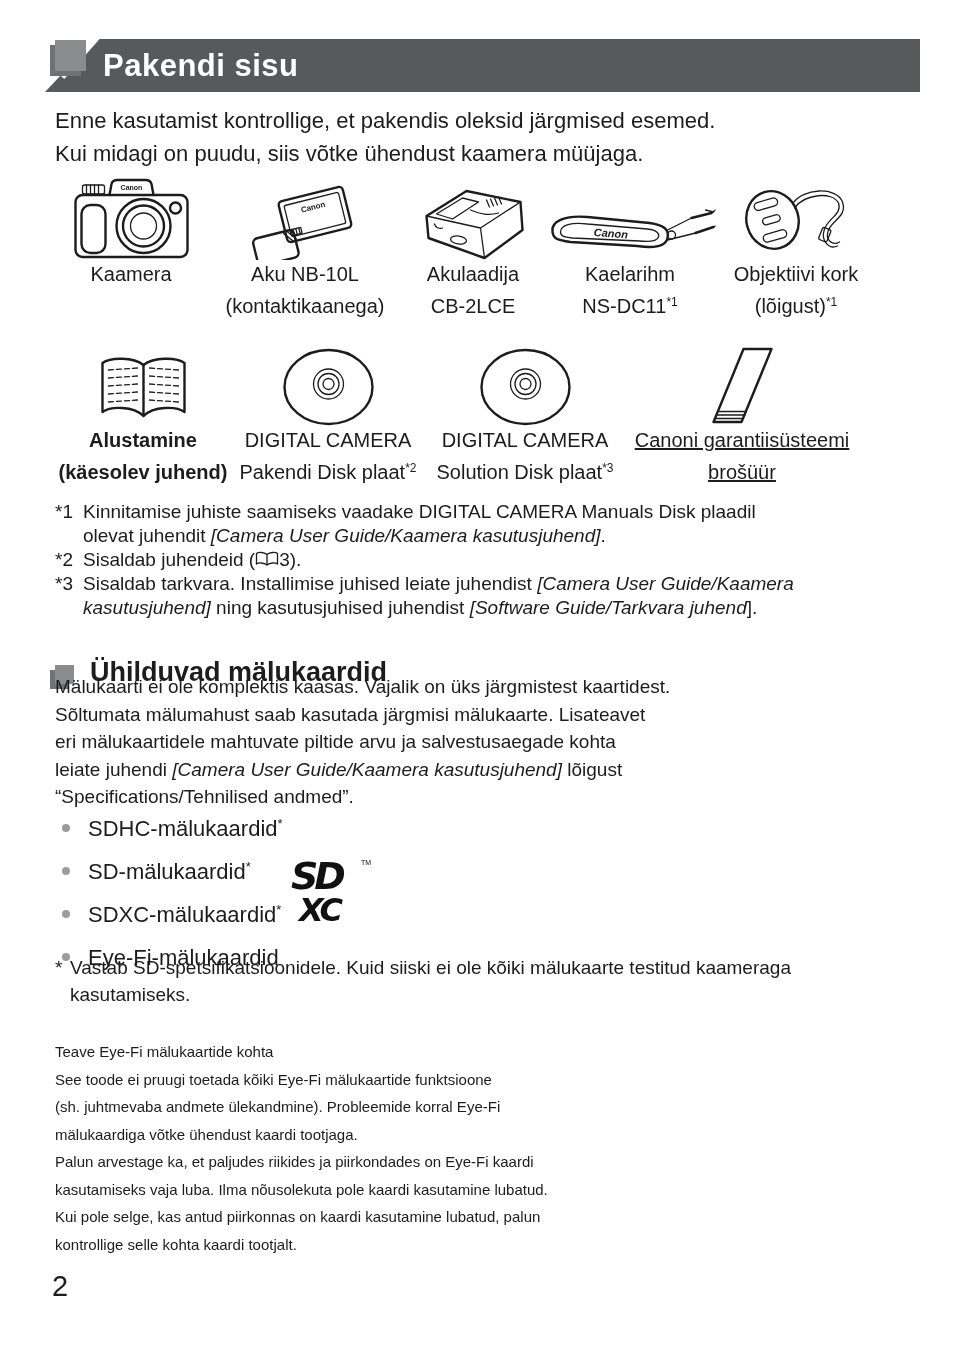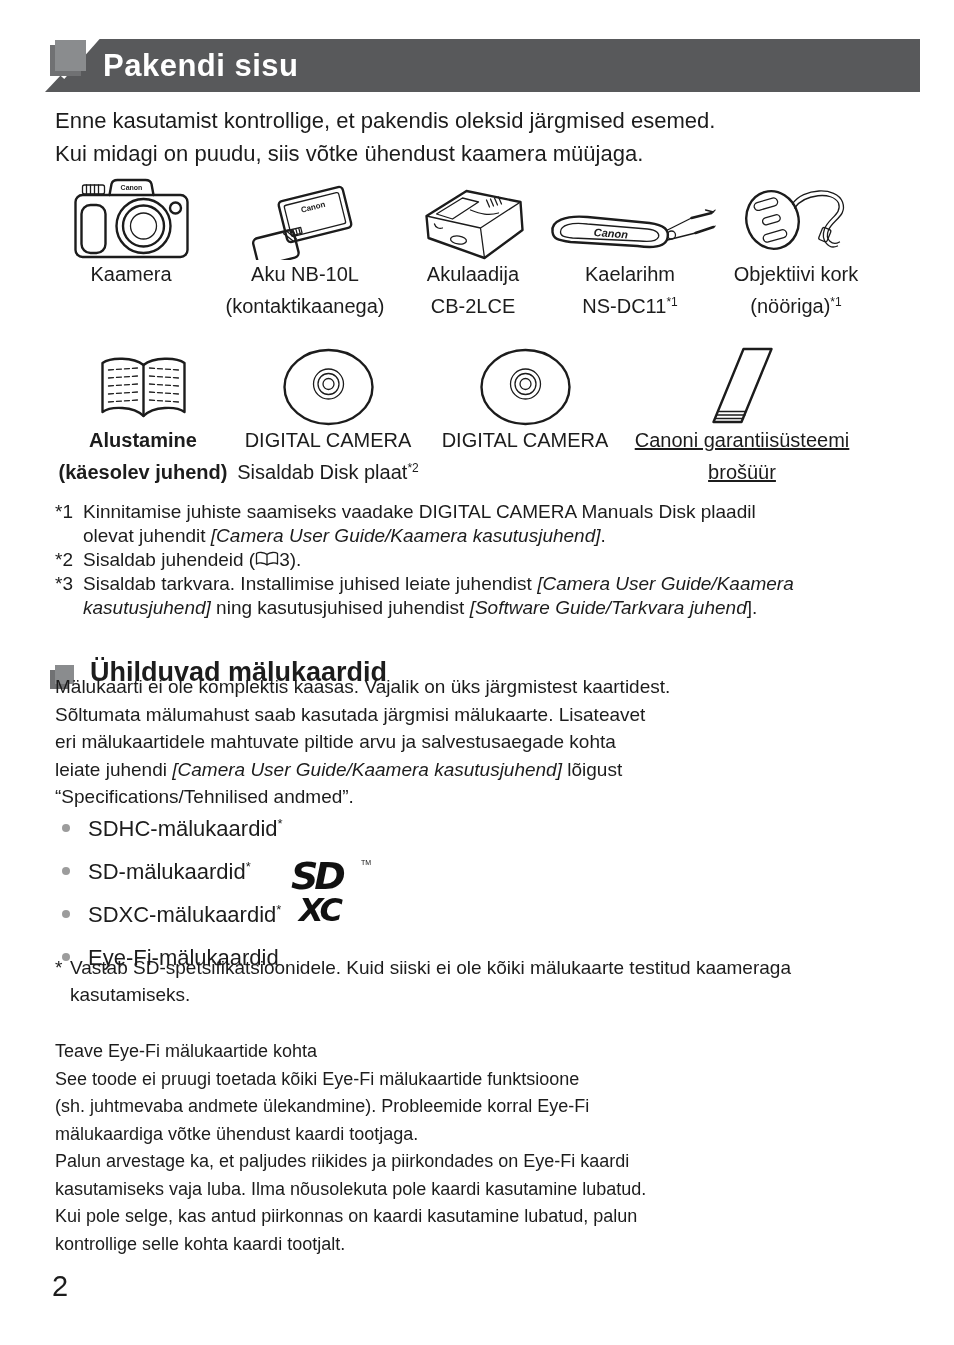--- a/index.html
+++ b/index.html
@@ -31,21 +31,21 @@
   .mem-heading-text{font-size:27px;font-weight:bold;}
   .mem-para{position:absolute;left:55px;top:673px;width:820px;font-size:19px;line-height:27.5px;white-space:pre-line;}
   .cards{position:absolute;left:62px;top:812px;font-size:22px;}
   .card{margin-bottom:14px;line-height:24px;}
   .dot{display:inline-block;width:8px;height:8px;border-radius:50%;background:#9c9c9c;margin-right:18px;vertical-align:4px;}
   .csup{font-size:13px;vertical-align:8px;}
   .sdxc{position:absolute;left:291px;top:855px;}
   .star-note{position:absolute;left:55px;top:954px;width:840px;font-size:19px;line-height:27px;position:absolute;padding-left:15px;white-space:pre-line;}
   .star-note .fn-marker{left:0;}
   
-  .eyefi{position:absolute;left:55px;top:1038px;width:830px;font-size:18px;line-height:27.5px;white-space:pre-line;}
+  .eyefi{position:absolute;left:55px;top:1038px;width:830px;font-size:15px;line-height:27.5px;white-space:pre-line;}
   
   .page-num{position:absolute;left:52px;top:1270px;font-size:29px;}
   svg .ln{fill:none;stroke:#1c1c1c;stroke-width:2.4;stroke-linejoin:round;stroke-linecap:round;}
   svg .thin{fill:none;stroke:#1c1c1c;stroke-width:1.3;stroke-linejoin:round;stroke-linecap:round;}
 </style>
 </head>
 <body>
 
 <div class="page">
 
@@ -140,21 +140,21 @@
           <rect class="thin" x="18" y="17" width="24" height="8" rx="4" fill="#1c1c1c"></rect>
           <rect class="thin" x="22" y="34" width="18" height="7" rx="3.5" fill="#1c1c1c"></rect>
           <rect class="thin" x="18" y="50" width="24" height="8" rx="4" fill="#1c1c1c"></rect>
         </g>
         <path class="thin" d="M52 22 C62 6 96 4 102 20 C107 34 92 38 88 48 C84 58 92 64 99 60"></path>
         <path class="thin" d="M54 26 C64 12 92 9 98 21 C102 32 88 36 84 47 C80 58 88 68 97 64"></path>
         <rect class="thin" x="80" y="46" width="9" height="13" rx="2" transform="rotate(22 84 52)"></rect>
       </svg>
         </div>
       <div class="item-label"><span>Objektiivi kork</span></div>
-      <div class="item-label"><span>(nööriga)</span><span class="lsup">*1</span></div>
+      <div class="item-label"><span>(lõigust)</span><span class="lsup">*1</span></div>
     </div>
   </div>
 
   <div class="row row2" style="top:352px;">
 
     <div class="pack-item" style="left:143px;font-weight:bold;">
       <div class="icon-slot">
           <svg width="92" height="72" viewBox="0 0 92 72">
         <path class="ln" d="M46 11 C36 3 13 3 5 9 L5 58 C13 52 36 52 46 62 C56 52 79 52 87 58 L87 9 C79 3 56 3 46 11 Z"></path>
         <path class="ln" d="M46 11 L46 62"></path>
@@ -171,33 +171,34 @@
     <div class="pack-item" style="left:328px;">
       <div class="icon-slot">
           <svg width="96" height="78" viewBox="0 0 96 78">
         <ellipse class="ln" cx="48" cy="39" rx="44" ry="37"></ellipse>
         <circle class="thin" cx="48" cy="36" r="15"></circle>
         <circle class="thin" cx="48" cy="36" r="10.5"></circle>
         <circle class="thin" cx="48" cy="36" r="5.5"></circle>
       </svg>
         </div>
       <div class="item-label"><span>DIGITAL CAMERA</span></div>
-      <div class="item-label"><span>Sisaldab Disk plaat</span><span class="lsup">*2</span></div>
+      <div class="item-label"><span>Pakendi Disk plaat</span><span class="lsup">*2</span></div>
     </div>
 
     <div class="pack-item" style="left:525px;">
       <div class="icon-slot">
           <svg width="96" height="78" viewBox="0 0 96 78">
         <ellipse class="ln" cx="48" cy="39" rx="44" ry="37"></ellipse>
         <circle class="thin" cx="48" cy="36" r="15"></circle>
         <circle class="thin" cx="48" cy="36" r="10.5"></circle>
         <circle class="thin" cx="48" cy="36" r="5.5"></circle>
       </svg>
         </div>
       <div class="item-label"><span>DIGITAL CAMERA</span></div>
+      <div class="item-label"><span>Solution Disk plaat</span><span class="lsup">*3</span></div>
     </div>
 
     <div class="pack-item wide" style="left:742px;">
       <div class="icon-slot">
           <svg width="72" height="80" viewBox="0 0 72 80">
         <polygon class="ln" points="37,3 65,3 35,76 7,76"></polygon>
         <path class="thin" d="M9 72.5 L37 72.5 M11 69 L38.5 69 M13 65.5 L40 65.5"></path>
       </svg>
         </div>
       <div class="item-label"><span>Canoni garantiisüsteemi</span></div>

